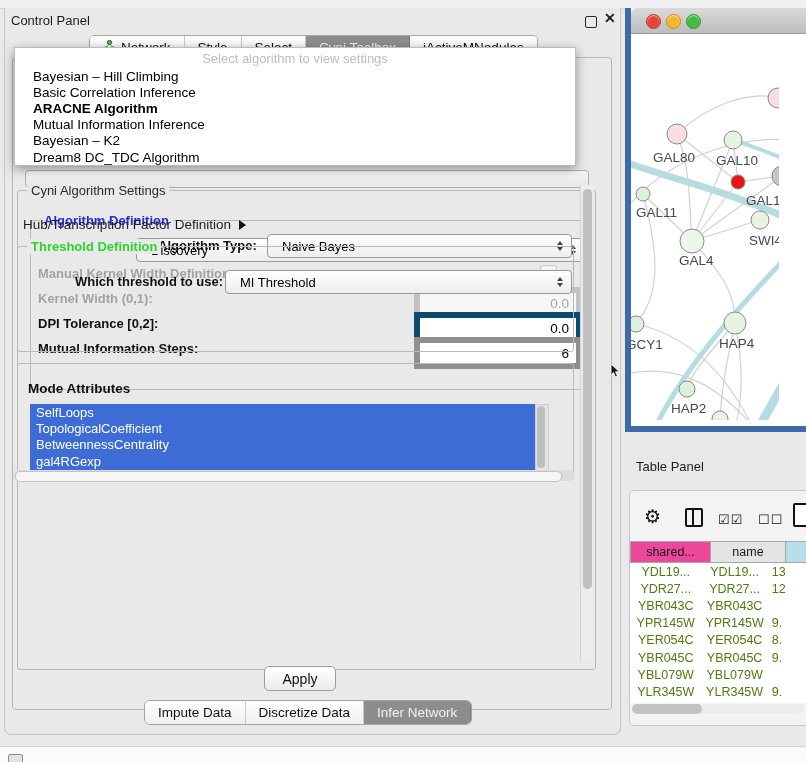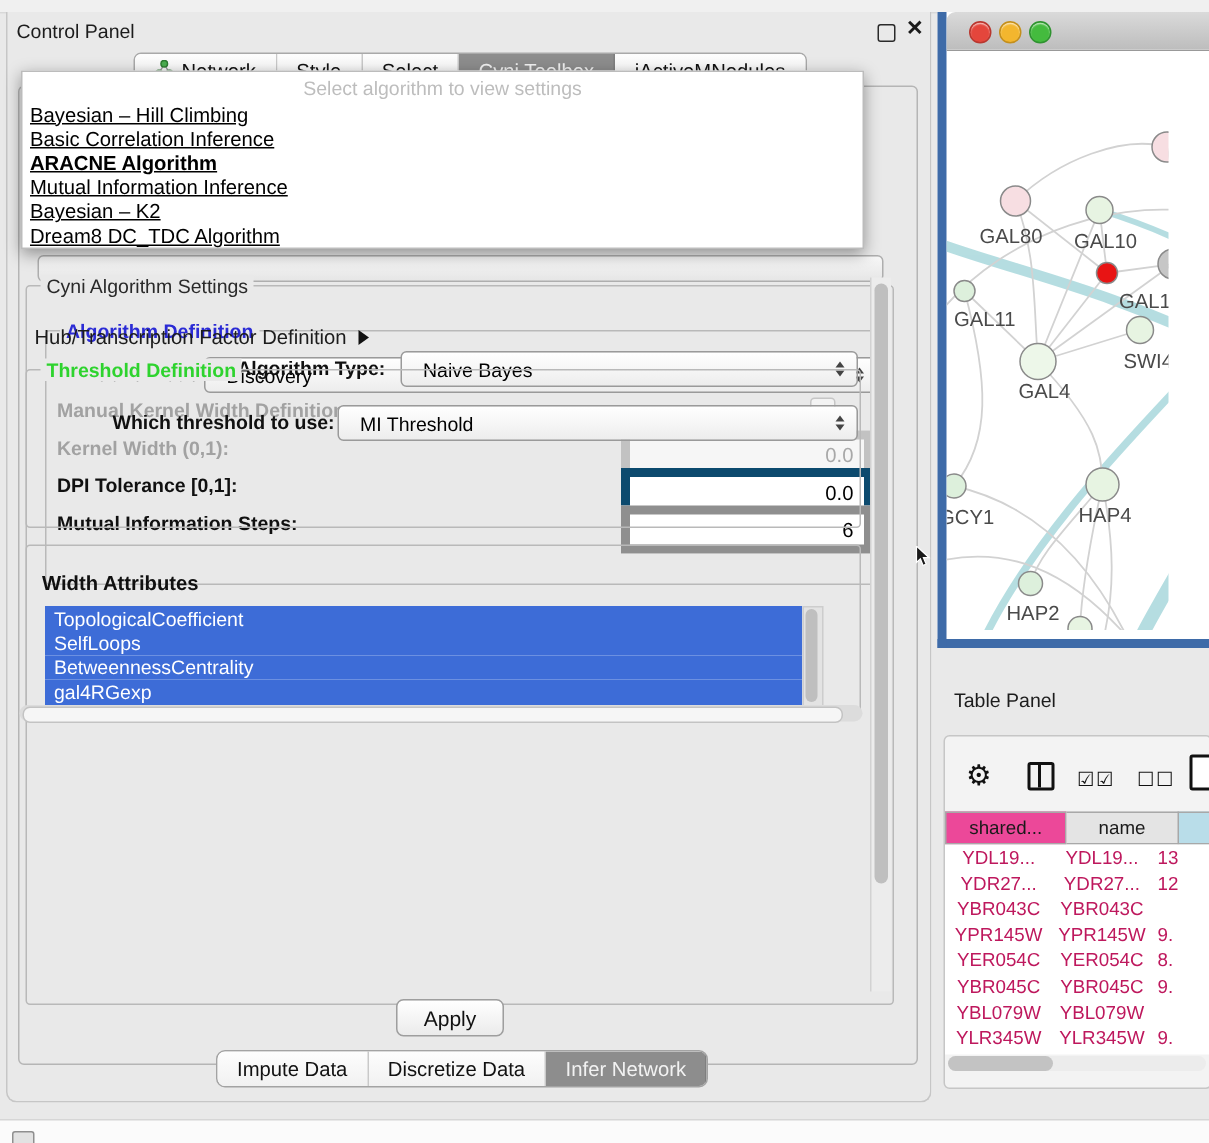--- a/index.html
+++ b/index.html
@@ -16,21 +16,21 @@
   #cp-close{left:599px;top:2px;font-size:14px;font-weight:bold;color:#1a1a1a;}
   
   #top-tabs{left:84px;top:27px;height:23px;display:flex;border:1px solid #a9a9a9;border-radius:5px 5px 0 0;overflow:hidden;background:#fbfbfb;}
   .tab{display:flex;align-items:center;gap:5px;padding:0 13px;font-size:13.5px;color:#111;background:linear-gradient(#fdfdfd,#f1f1f1);border-right:1px solid #c9c9c9;}
   .tab:last-child{border-right:none;}
   .tab.selected{background:#8d8d8d;color:#f2f2f2;border-right:1px solid #7f7f7f;}
   
   #algo-dropdown{left:14px;top:47px;width:560px;height:117px;background:#ffffff;border:1px solid #bcbcbc;
       box-shadow:0 3px 10px rgba(0,0,0,.38);z-index:50;}
   #algo-prompt{height:17px;padding-top:3px;text-align:center;font-size:13px;color:#bdbdbd;}
-  .algo-item{height:16.2px;padding-left:5px;font-size:13.5px;color:#000;display:flex;align-items:center;white-space:nowrap;text-decoration:underline;}
+  .algo-item{height:16.2px;padding-left:18px;font-size:13.5px;color:#000;display:flex;align-items:center;white-space:nowrap;}
   .algo-item.bold{font-weight:bold;}
   
   #content-box{left:7px;top:49px;width:598px;height:651px;border:1px solid #b5b5b5;border-radius:4px;background:#e9e9e9;}
   #combo-remnant{left:20px;top:162px;width:562px;height:16px;border:1px solid #aeaeae;border-radius:4px;background:linear-gradient(#f7f7f7,#e6e6e6);}
   
   .grp{position:absolute;border:1px solid #b9b9b9;border-radius:3px;}
   .grp-title{position:absolute;top:-8px;left:9px;background:#e9e9e9;padding:0 4px;font-size:13px;color:#2a2a2a;white-space:nowrap;}
   .grp-title.blue{color:#2b2bd5;font-weight:bold;}
   .grp-title.green{color:#2ed32e;font-weight:bold;}
   .lbl{position:absolute;font-size:13px;font-weight:bold;color:#101010;white-space:nowrap;}
@@ -79,21 +79,21 @@
   #col-icon::after{content:"";position:absolute;left:5px;top:0;width:2px;height:100%;background:#111;}
   #checks-icon{left:88px;top:21px;font-size:13px;color:#111;letter-spacing:1px;}
   #unchecks-icon{left:128px;top:21px;font-size:13px;color:#111;letter-spacing:1px;}
   #doc-icon{left:163px;top:12px;width:16px;height:20px;border:2px solid #111;border-radius:2px;background:#fff;}
   #tbl-header{position:absolute;left:0;top:50px;display:flex;height:22px;}
   .th{display:flex;align-items:center;justify-content:center;font-size:12.5px;color:#1a1a1a;
       border:1px solid #a8a8a8;border-left:none;box-sizing:border-box;}
   .th:first-child{border-left:1px solid #a8a8a8;}
   #tbl-body{position:absolute;left:0;top:72px;width:177px;height:140px;background:#fff;overflow:hidden;}
   .tr{display:flex;height:17.2px;}
-  .td{font-size:12.5px;color:#be185d;display:flex;align-items:center;white-space:nowrap;}
+  .td{font-size:12.5px;color:#4d7c0f;display:flex;align-items:center;white-space:nowrap;}
   #tbl-hscroll{position:absolute;left:2px;top:213px;width:172px;height:10px;background:#ececec;border-radius:5px;}
   #tbl-hthumb{position:absolute;left:0;top:0;width:70px;height:10px;background:#c3c3c3;border-radius:5px;}
   
   #footer-strip{left:0;top:746px;width:806px;height:16px;background:#fbfbfb;border-top:1px solid #d6d6d6;}
   #restore-icon{left:8px;top:7px;width:13px;height:12px;border:1px solid #8f8f8f;border-radius:2px;background:#e2e2e2;}
   #mouse-cursor{left:610px;top:364px;}
   svg text{font-family:"Liberation Sans",sans-serif;}
 </style>
 </head>
 <body>
@@ -158,21 +158,21 @@
           <span class="tri-down"></span>
         </span>
       </div>
 
       <span class="lbl dis" style="left:20px;top:75px;">Manual Kernel Width Definition</span>
       <div id="mkw-check" class="abs"></div>
 
       <span class="lbl dis" style="left:20px;top:100px;">Kernel Width (0,1):</span>
       <div class="fld dis" style="left:396px;top:96px;width:142px;height:20px;">0.0</div>
 
-      <span class="lbl" style="left:20px;top:125px;">DPI Tolerance [0,1]:</span>
+      <span class="lbl" style="left:20px;top:125px;">DPI Tolerance [0,2]:</span>
       <div class="fld" style="left:396px;top:121px;width:142px;height:20px;">0.0</div>
 
       <span class="lbl" style="left:20px;top:150px;">Mutual Information Steps:</span>
       <div class="fld" style="left:396px;top:146px;width:142px;height:20px;border-color:#8f8f8f;">6</div>
     </div>
 
     <div class="abs" style="left:18px;top:209px;font-size:13.5px;color:#1c1c1c;white-space:nowrap;">
       <span>Hub/Transcription Factor Definition</span><span class="tri-right"></span>
     </div>
 
@@ -184,24 +184,24 @@
         <span>MI Threshold</span>
         <span class="arrows">
           <span class="tri-up"></span>
           <span class="tri-down"></span>
         </span>
       </div>
 
     </div>
 
     <div class="grp" style="left:12px;top:355px;width:555px;height:112px;">
-      <span class="lbl" style="left:10px;top:17px;font-size:13.5px;">Width Attributes</span>
+      <span class="lbl" style="left:10px;top:17px;font-size:13.5px;">Mode Attributes</span>
       <div id="attr-list" class="abs">
+        <div class="attr-item">SelfLoops</div>
         <div class="attr-item">TopologicalCoefficient</div>
-        <div class="attr-item">SelfLoops</div>
         <div class="attr-item">BetweennessCentrality</div>
         <div class="attr-item">gal4RGexp</div>
       </div>
       <div id="attr-vscroll" class="abs">
         <div id="attr-vthumb" class="abs"></div>
       </div>
     </div>
 
     <div id="set-hscroll" class="abs">
       <div id="set-hthumb" class="abs"></div>

